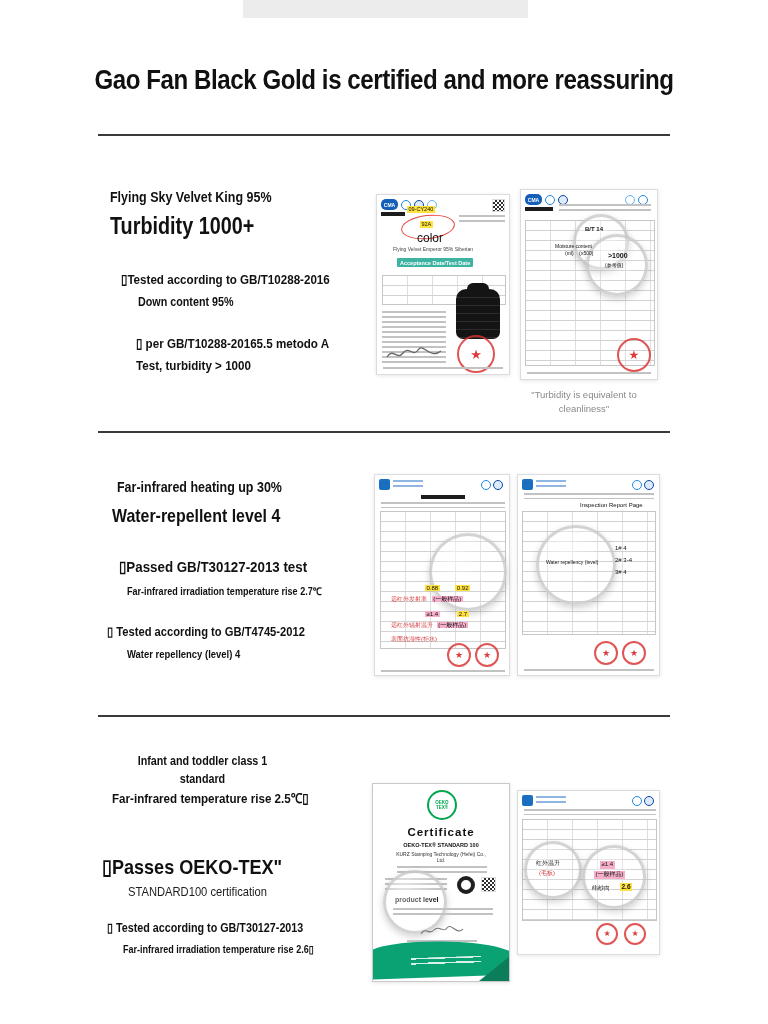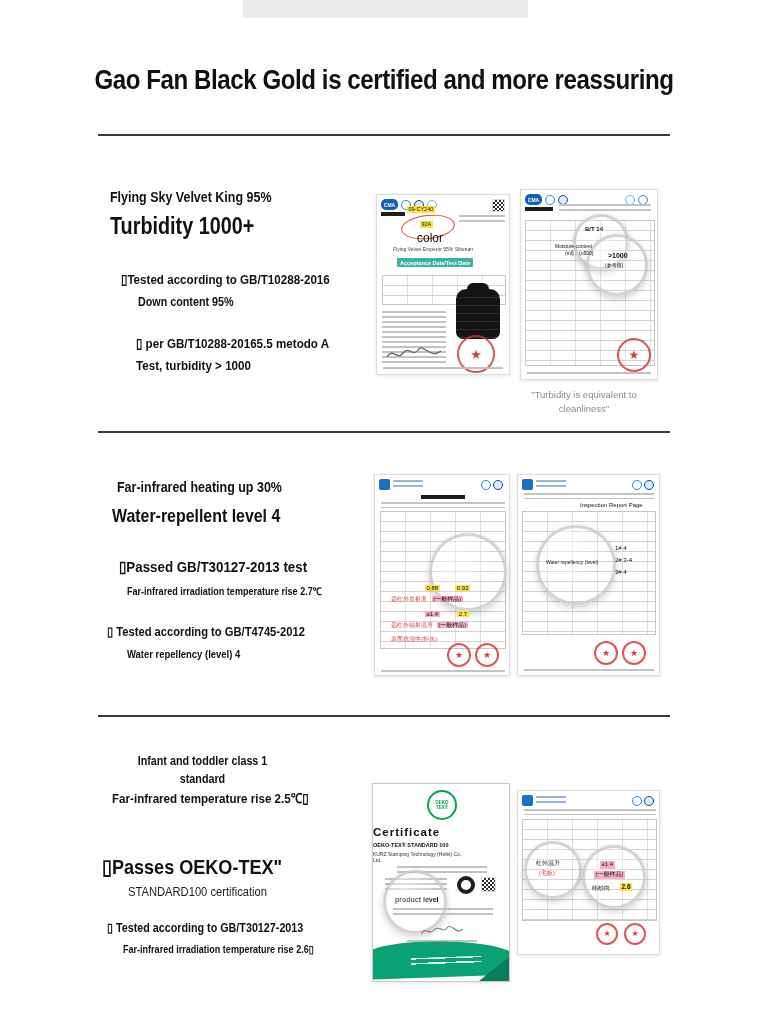--- a/index.html
+++ b/index.html
@@ -77,21 +77,21 @@
   .t6{font-size:6px;line-height:1.25;white-space:nowrap}
   .t65{font-size:6.5px;line-height:1.25;white-space:nowrap}
   .t7{font-size:7px;line-height:1.25;white-space:nowrap}
   .t8{font-size:12px;line-height:1.25;white-space:nowrap}
   .oeko-ring{position:absolute;border:2.5px solid #00a651;border-radius:50%;display:flex;flex-direction:column;
              align-items:center;justify-content:center;color:#00a651;font-weight:700;text-align:center}
   .seal-ring{position:absolute;border:4px solid #1f1f1f;border-radius:50%}
   .swoosh{position:absolute;background:#0aa173;border-radius:60% 100% 0 0/50% 90% 0 0;transform:rotate(-2deg)}
   .green-tri{position:absolute;right:0;bottom:0;width:0;height:0;
              border-left:30px solid transparent;border-bottom:24px solid #0b7d5a}
-  .ctr{width:100%;text-align:left;left:0}
+  .ctr{width:100%;text-align:center;left:0}
 </style>
 </head>
 <body>
 
 <div class="page">
   <div class="top-remnant"></div>
   <div class="main-title condc">Gao Fan Black Gold is certified and more reassuring</div>
   <div class="divider d1"></div>
   <div class="divider d2"></div>
   <div class="divider d3"></div>

